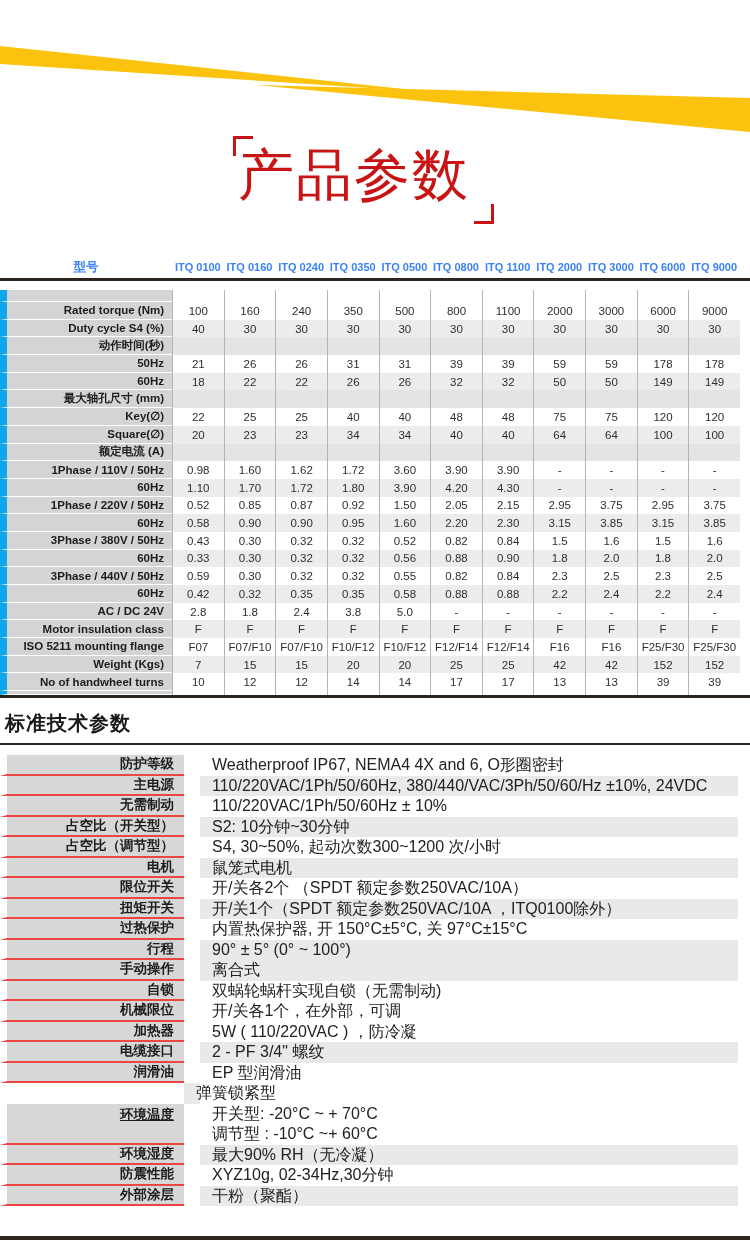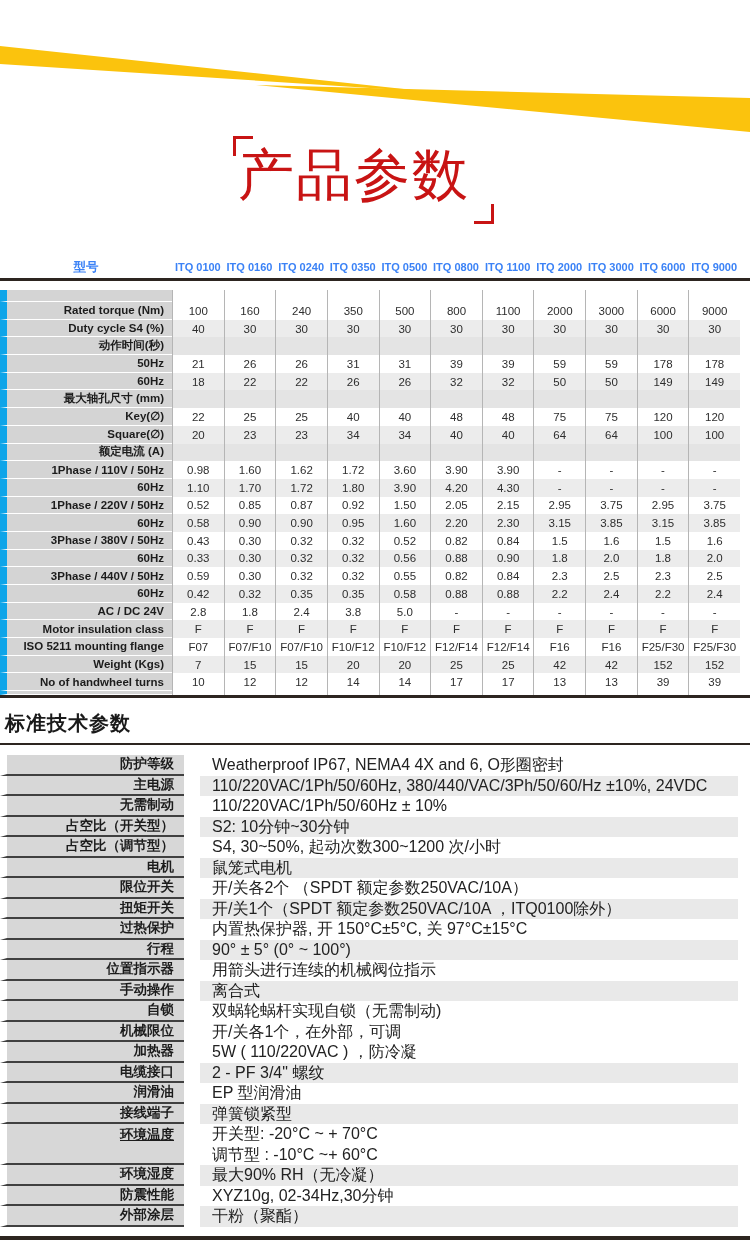--- a/index.html
+++ b/index.html
@@ -46,21 +46,21 @@
   .row.white .val{background:#fff;}
   .row.gray  .val{background:var(--row-gray);}
   .row.section .val{background:var(--section-gray);}
   #rule2{top:695px;left:0;width:750px;height:3px;background:var(--rule-dark);}
   
   #h2{top:710px;left:5px;font-size:20px;font-weight:bold;color:#1a1a1a;letter-spacing:1px;}
   #rule3{top:743px;left:0;width:750px;height:2px;background:var(--rule-dark);}
   #t2{top:755px;left:0;width:738px;}
   .prow{display:grid;grid-template-columns:184px 16px 1fr;height:20.5px;}
   .prow.dbl{height:41px;}
-  .plbl{background:#D7D7D7;border-left:7px solid #fff;border-bottom:2px solid #404040;
+  .plbl{background:#D7D7D7;border-left:7px solid #fff;border-bottom:2px solid #ef4444;
     font-weight:bold;font-size:13.5px;color:#1c1c1c;
     display:flex;align-items:center;justify-content:flex-end;padding-right:10px;white-space:nowrap;}
   .prow.dbl .plbl{align-items:flex-start;padding-top:1px;line-height:19px;text-decoration:underline;}
   .pgap{background:#fff;}
   .pval{font-size:16px;color:#222;padding-left:12px;line-height:18.5px;
     display:flex;flex-direction:column;justify-content:center;white-space:nowrap;}
   .pline{line-height:20.5px;}
   .prow.white .pval{background:#fff;}
   .prow.gray  .pval{background:#E9E9E9;}
   #rule4{top:1236px;left:0;width:750px;height:4px;background:var(--rule-dark);}
@@ -479,25 +479,20 @@
     <div class="prow white">
       <div class="plbl">过热保护</div>
       <div class="pgap"></div>
       <div class="pval">内置热保护器, 开 150°C±5°C, 关 97°C±15°C</div>
     </div>
     <div class="prow gray">
       <div class="plbl">行程</div>
       <div class="pgap"></div>
       <div class="pval">90° ± 5° (0° ~ 100°)</div>
     </div>
-    <div class="prow white">
-      <div class="plbl">位置指示器</div>
-      <div class="pgap"></div>
-      <div class="pval">用箭头进行连续的机械阀位指示</div>
-    </div>
     <div class="prow gray">
       <div class="plbl">手动操作</div>
       <div class="pgap"></div>
       <div class="pval">离合式</div>
     </div>
     <div class="prow white">
       <div class="plbl">自锁</div>
       <div class="pgap"></div>
       <div class="pval">双蜗轮蜗杆实现自锁（无需制动)</div>
     </div>
@@ -515,21 +510,20 @@
       <div class="plbl">电缆接口</div>
       <div class="pgap"></div>
       <div class="pval">2 - PF 3/4" 螺纹</div>
     </div>
     <div class="prow white">
       <div class="plbl">润滑油</div>
       <div class="pgap"></div>
       <div class="pval">EP 型润滑油</div>
     </div>
     <div class="prow gray">
-      <div class="plbl">接线端子</div>
       <div class="pgap"></div>
       <div class="pval">弹簧锁紧型</div>
     </div>
     <div class="prow white dbl">
       <div class="plbl">环境温度</div>
       <div class="pgap"></div>
       <div class="pval">
         <div class="pline">开关型: -20°C ~ + 70°C</div>
         <div class="pline">调节型 : -10°C ~+ 60°C</div>
       </div>

